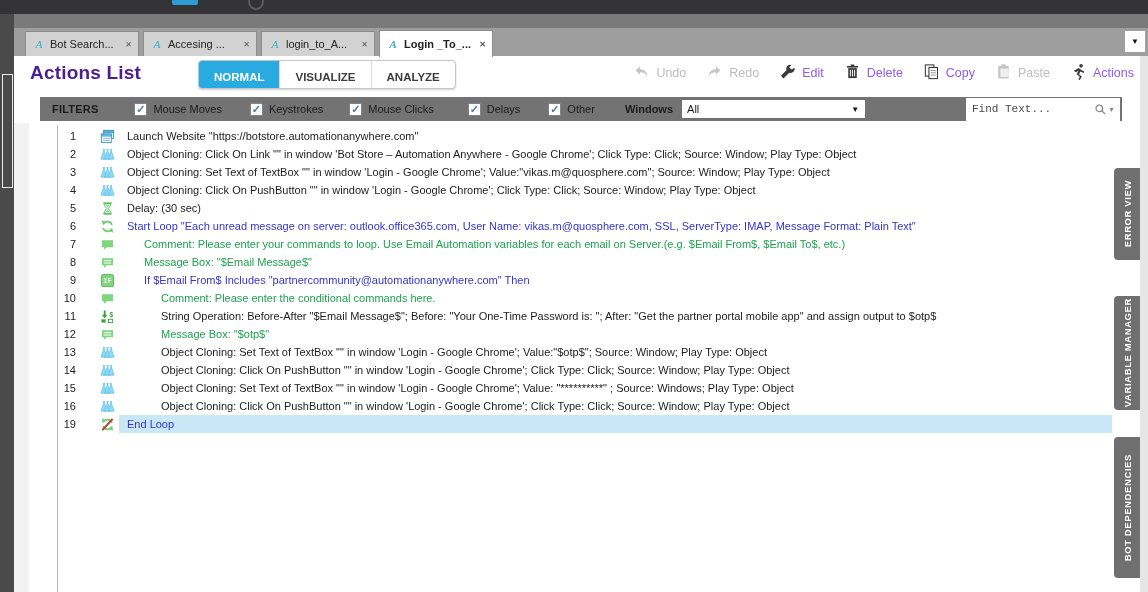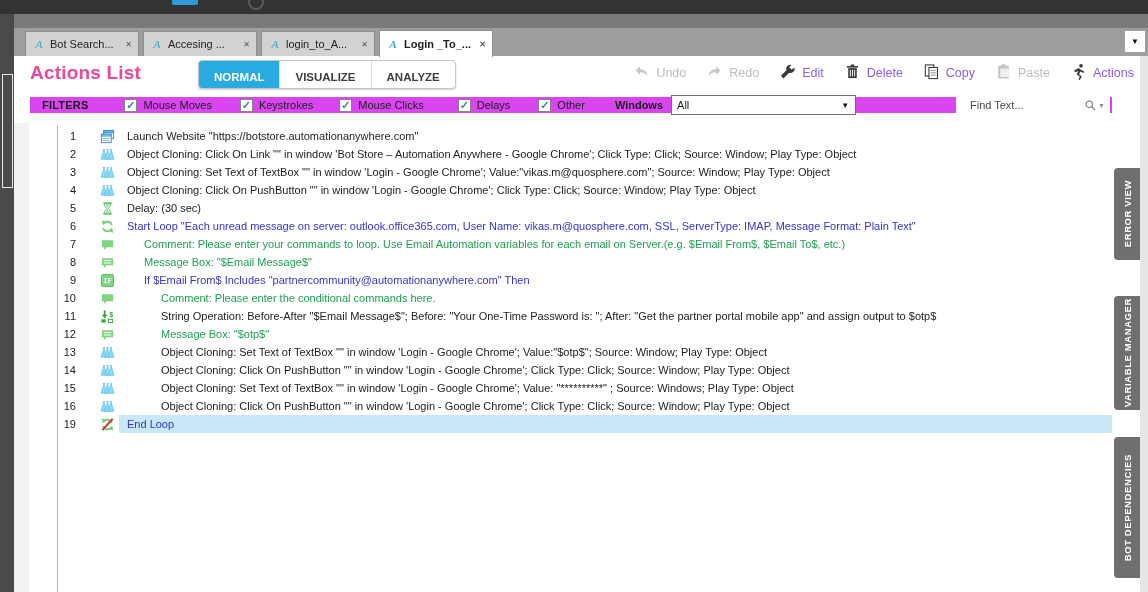--- a/index.html
+++ b/index.html
@@ -16,42 +16,42 @@
   
   .dtab{position:absolute;top:3px;height:25px;width:114px;background:#d2d2d2;border:1px solid #8c8c8c;border-bottom:none;
         box-sizing:border-box;display:flex;align-items:center;padding:0 6px;gap:4px;font-size:11px;color:#222;cursor:default;}
   .dtab .logo{flex:none;width:14px;height:14px;}
   .dtab .lbl{flex:1;overflow:hidden;white-space:nowrap;}
   .dtab .cls{flex:none;font-size:8px;color:#555;}
   .dtab.active{background:#fff;top:2px;height:27px;font-weight:bold;z-index:2;}
   .tab-caret{position:absolute;left:1124px;top:30px;width:22px;height:23px;background:#fff;border:1px solid #a0a0a0;
         box-sizing:border-box;display:flex;align-items:center;justify-content:center;font-size:8px;color:#111;}
   
-  .page-title{position:absolute;left:30px;top:62px;font-size:19px;font-weight:bold;color:#ec4899;letter-spacing:0.2px;}
+  .page-title{position:absolute;left:30px;top:62px;font-size:19px;font-weight:bold;color:#4c1d95;letter-spacing:0.2px;}
   .views{position:absolute;left:198px;top:60px;display:flex;background:#fff;border:1px solid #c6c6c6;border-radius:4px;
         box-shadow:0 1px 2px rgba(0,0,0,.18);overflow:hidden;height:27px;}
   .view{display:flex;align-items:center;padding:16px 15px;font-size:11.5px;font-weight:bold;color:#3c3c3c;border-left:1px solid #dcdcdc;cursor:default;}
   .view:first-child{border-left:none;}
   .view.active{background:#29abe2;color:#fff;}
   .hdr-toolbar{position:absolute;top:63px;right:14px;display:flex;gap:20px;align-items:center;}
   .tool{display:flex;align-items:center;gap:6px;font-size:12.5px;color:#8b5cf6;cursor:default;white-space:nowrap;}
   .tool.disabled{color:#bdbdbd;}
   .tool svg{width:17px;height:17px;}
   
-  .filters{position:absolute;left:30px;top:97px;width:1082px;height:16px;background:#d946ef;display:flex;align-items:center;font-size:11px;color:#1c1c1c;}
+  .filters{position:absolute;left:40px;top:97px;width:1082px;height:24px;background:#737373;display:flex;align-items:center;font-size:11px;color:#1c1c1c;}
   .f-label{margin-left:12px;font-weight:bold;letter-spacing:0.2px;}
   .chk{display:flex;align-items:center;gap:6px;}
   .box{width:13px;height:13px;background:#fff;border:1px solid #848484;box-sizing:border-box;display:flex;align-items:center;justify-content:center;
        font-size:11px;font-weight:bold;color:#4f7bab;line-height:1;}
   .win-lbl{margin-left:30px;font-weight:bold;}
   .win-select{margin-left:8px;width:185px;height:20px;background:#fff;border:1px solid #707070;box-sizing:border-box;
        display:flex;align-items:center;font-size:11px;padding-left:5px;cursor:default;}
   .win-select .car{margin-left:auto;padding-right:6px;font-size:8px;color:#111;}
   .find{margin-left:auto;margin-right:2px;width:154px;height:23px;background:#fff;display:flex;align-items:center;}
-  .find input{flex:1;min-width:0;border:none;outline:none;font-size:11px;padding:0 14px;color:#333;font-family:Liberation Sans, sans-serif;background:transparent;}
+  .find input{flex:1;min-width:0;border:none;outline:none;font-size:11px;padding:0 6px;color:#333;font-family:Liberation Mono, monospace;background:transparent;}
   .find input::placeholder{color:#4a4a4a;}
   .find .mag{flex:none;display:flex;align-items:center;gap:1px;padding-right:5px;color:#8a8a8a;font-size:7px;}
   .find .mag svg{width:13px;height:13px;}
   
   .gutter{position:absolute;left:14px;top:123px;width:15px;height:469px;background:#f2f2f2;}
   .vline{position:absolute;left:57px;top:125px;width:1px;height:467px;background:#b5b5b5;}
   .rows{position:absolute;left:58px;top:127px;width:1054px;}
   .row{height:18px;display:flex;align-items:center;font-size:11px;cursor:default;}
   .row-num{flex:none;width:18px;text-align:right;color:#222;margin-right:4px;}
   .row-icon{flex:none;margin-left:20px;width:16px;height:15px;display:flex;align-items:center;}

